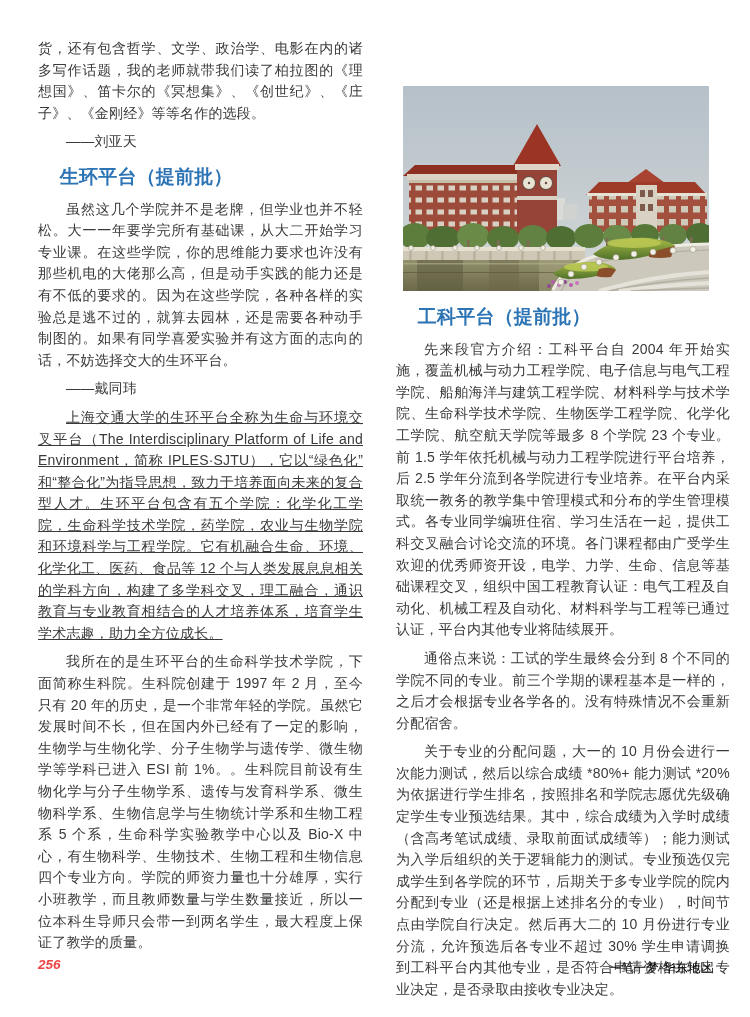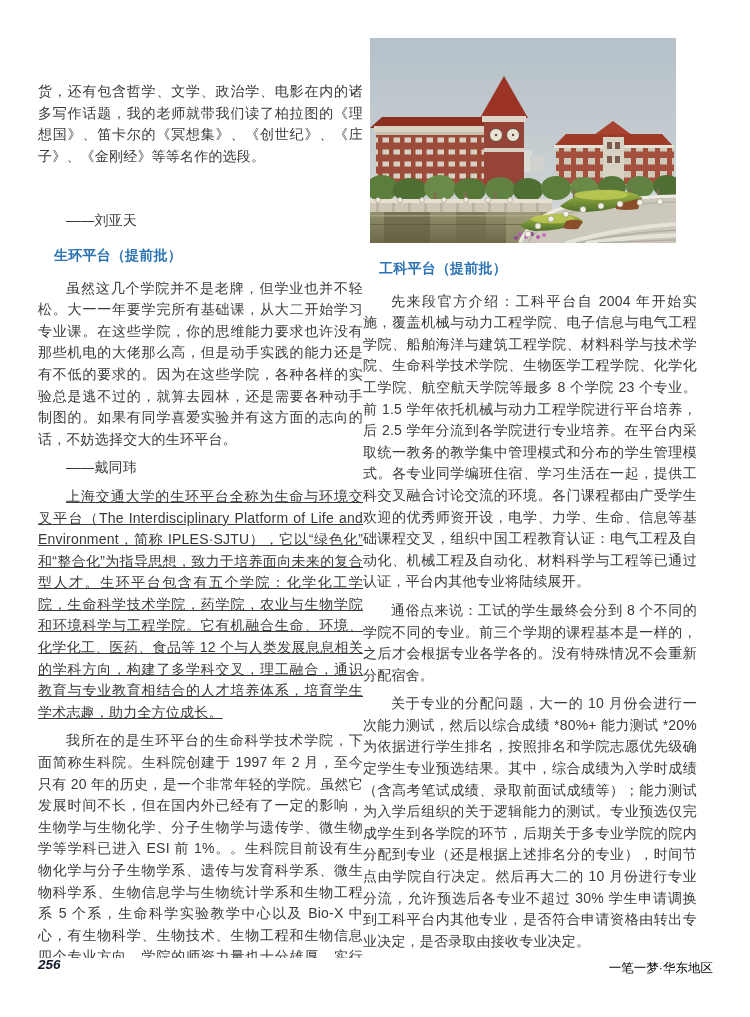--- a/index.html
+++ b/index.html
@@ -6,34 +6,34 @@
   body{
     width:750px;height:1017px;background:#ffffff;position:relative;
     font-family:"Liberation Sans","DejaVu Sans",sans-serif;
     color:#3a3a3a;overflow:hidden;
   }
   .col{
     position:absolute;top:38px;font-size:14px;line-height:21.6px;
     text-align:justify;letter-spacing:.2px;
   }
   #col-left{left:38px;width:325px;height:920px;overflow:hidden;}
-  #col-right{left:363px;width:334px;height:928px;overflow:hidden;}
+  #col-right{left:396px;width:334px;height:928px;overflow:hidden;margin-top:48px;}
   .col p{margin:0 0 7px 0;text-indent:2em;}
-  .col p.no-indent{text-indent:0;margin-top:43px;}
+  .col p.no-indent{text-indent:0;}
   .sig{text-indent:2em;margin:5px 0 11px 0;}
   .blue-heading{
-    color:#2d74b5;font-size:14px;font-weight:bold;
+    color:#2d74b5;font-size:19px;font-weight:bold;
     margin:13px 0 11px 0;padding-left:1.15em;
   }
   .big-gap{margin-top:28px;text-decoration:underline;}
   .photo-wrap{width:306px;height:205px;margin:0 0 15px 7px;}
   .photo-wrap svg{display:block;width:306px;height:205px;}
   .page-num{
     position:absolute;left:38px;top:957px;font-size:13.5px;
-    font-weight:bold;font-style:italic;color:#0f172a;
+    font-weight:bold;font-style:italic;color:#ef4444;
   }
   .footer-right{
     position:absolute;right:37px;top:960px;font-size:12.5px;color:#000000;
   }
 </style>
 </head>
 <body>
 
 <div class="col" id="col-left">
   <p class="no-indent">货，还有包含哲学、文学、政治学、电影在内的诸多写作话题，我的老师就带我们读了柏拉图的《理想国》、笛卡尔的《冥想集》、《创世纪》、《庄子》、《金刚经》等等名作的选段。</p>

